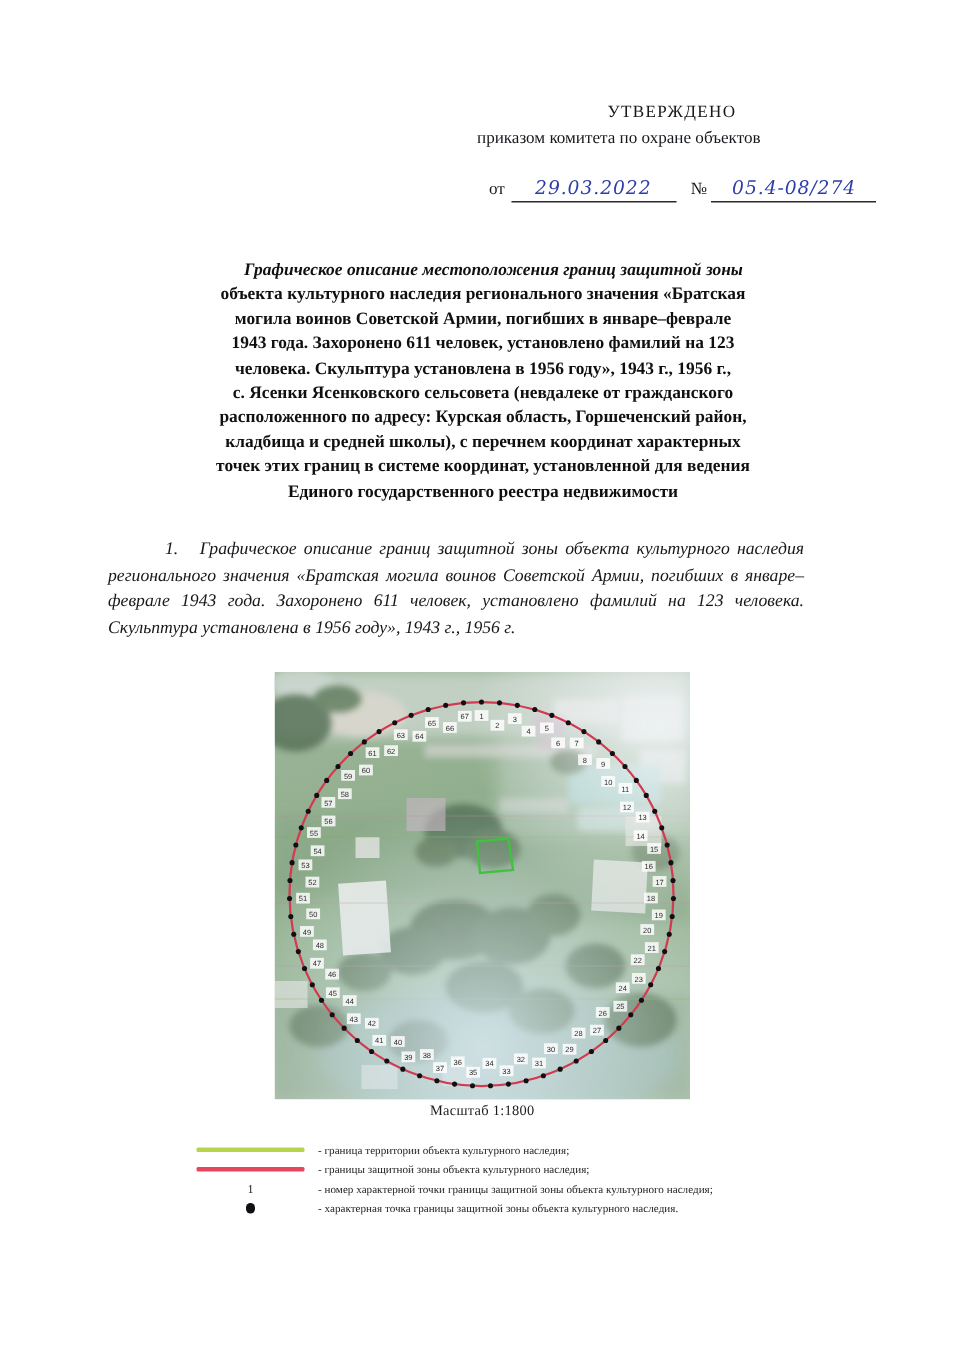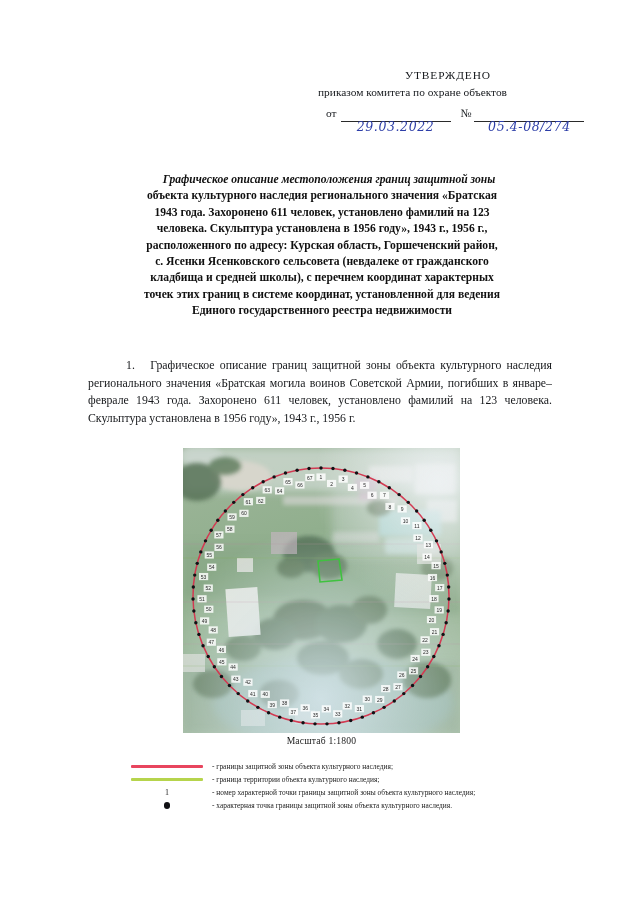--- a/index.html
+++ b/index.html
@@ -33,40 +33,40 @@
     text-align: center;
     letter-spacing: 0.9px;
     margin-bottom: 1px;
   }
   .approval-line { text-align: left; }
   .approval-line-2 { text-align: left; }
 
   .order-row {
     display: flex;
     align-items: flex-end;
-    margin-top: 4px;
+    margin-top: 16px;
     padding-left: 8px;
     font-size: 11.4px;
   }
   .order-label { white-space: nowrap; }
   .hand-slot {
     position: relative;
     border-bottom: 1px solid #2a2a2a;
     flex: 0 0 auto;
     text-align: center;
     padding: 0 3px;
   }
   .hand {
     font-family: "DejaVu Serif", serif;
     font-style: italic;
     font-size: 12.5px;
     color: #2d3ea8;
     letter-spacing: 0.6px;
     position: relative;
-    top: 15px;
+    top: 1px;
     white-space: nowrap;
   }
   .slot-date { width: 104px; margin-left: 4px; }
   .slot-num  { width: 104px; margin-left: 3px; }
   .num-sign { margin-left: 10px; white-space: nowrap; }
 
   
   .doc-title {
     position: absolute;
     left: 96px;
@@ -76,28 +76,29 @@
     font-weight: bold;
     font-size: 11.6px;
     line-height: 16.4px;
     color: #101010;
   }
   .doc-title .ind { padding-left: 14px; font-style: italic; }
 
   
   .para {
     position: absolute;
-    left: 88px;
+    left: 72px;
     top: 357px;
     width: 464px;
     text-align: justify;
     text-justify: inter-word;
     font-size: 11.8px;
     line-height: 17.6px;
     color: #16181b;
+    font-style: italic;
   }
   .para .first-indent { display: inline-block; width: 38px; }
 
   
   .map-wrap {
     position: absolute;
     left: 183px;
     top: 448px;
     width: 277px;
     height: 285px;
@@ -178,24 +179,25 @@
       <span class="num-sign">№</span>
       <span class="hand-slot slot-num">
         <span class="hand">05.4-08/274</span>
       </span>
     </div>
   </div>
 
   <div class="doc-title">
     <div class="ind">Графическое описание местоположения границ защитной зоны</div>
     <div>объекта культурного наследия регионального значения «Братская</div>
+    <div>могила воинов Советской Армии, погибших в январе–феврале</div>
     <div>1943 года. Захоронено 611 человек, установлено фамилий на 123</div>
     <div>человека. Скульптура установлена в 1956 году», 1943 г., 1956 г.,</div>
+    <div>с. Ясенки Ясенковского сельсовета (невдалеке от гражданского</div>
     <div>расположенного по адресу: Курская область, Горшеченский район,</div>
-    <div>с. Ясенки Ясенковского сельсовета (невдалеке от гражданского</div>
     <div>кладбища и средней школы), с перечнем координат характерных</div>
     <div>точек этих границ в системе координат, установленной для ведения</div>
     <div>Единого государственного реестра недвижимости</div>
   </div>
 
   <div class="para">
     <span class="first-indent"></span><span>1.</span>&nbsp;&nbsp;&nbsp;<span>Графическое описание границ защитной зоны объекта культурного наследия регионального значения «Братская могила воинов Советской Армии, погибших в январе–феврале 1943 года. Захоронено 611 человек, установлено фамилий на 123 человека. Скульптура установлена  в 1956 году», 1943 г., 1956 г.</span>
   </div>
 
   <div class="map-wrap">
@@ -508,30 +510,30 @@
         </g>
     </svg>
   </div>
 
   <div class="scale-caption">Масштаб 1:1800</div>
 
   <div class="legend">
 
     <div class="legend-row">
       <span class="legend-sym">
+          <span class="sym-line-green"></span>
+        </span>
+      <span class="legend-text">- граница территории объекта культурного наследия;</span>
+    </div>
+
+    <div class="legend-row">
+      <span class="legend-sym">
           <span class="sym-line-red"></span>
         </span>
       <span class="legend-text">- границы защитной зоны объекта культурного наследия;</span>
-    </div>
-
-    <div class="legend-row">
-      <span class="legend-sym">
-          <span class="sym-line-green"></span>
-        </span>
-      <span class="legend-text">- граница территории объекта культурного наследия;</span>
     </div>
 
     <div class="legend-row">
       <span class="legend-sym">
           <span class="sym-num">1</span>
         </span>
       <span class="legend-text">- номер характерной точки границы защитной зоны объекта культурного наследия;</span>
     </div>
 
     <div class="legend-row">

